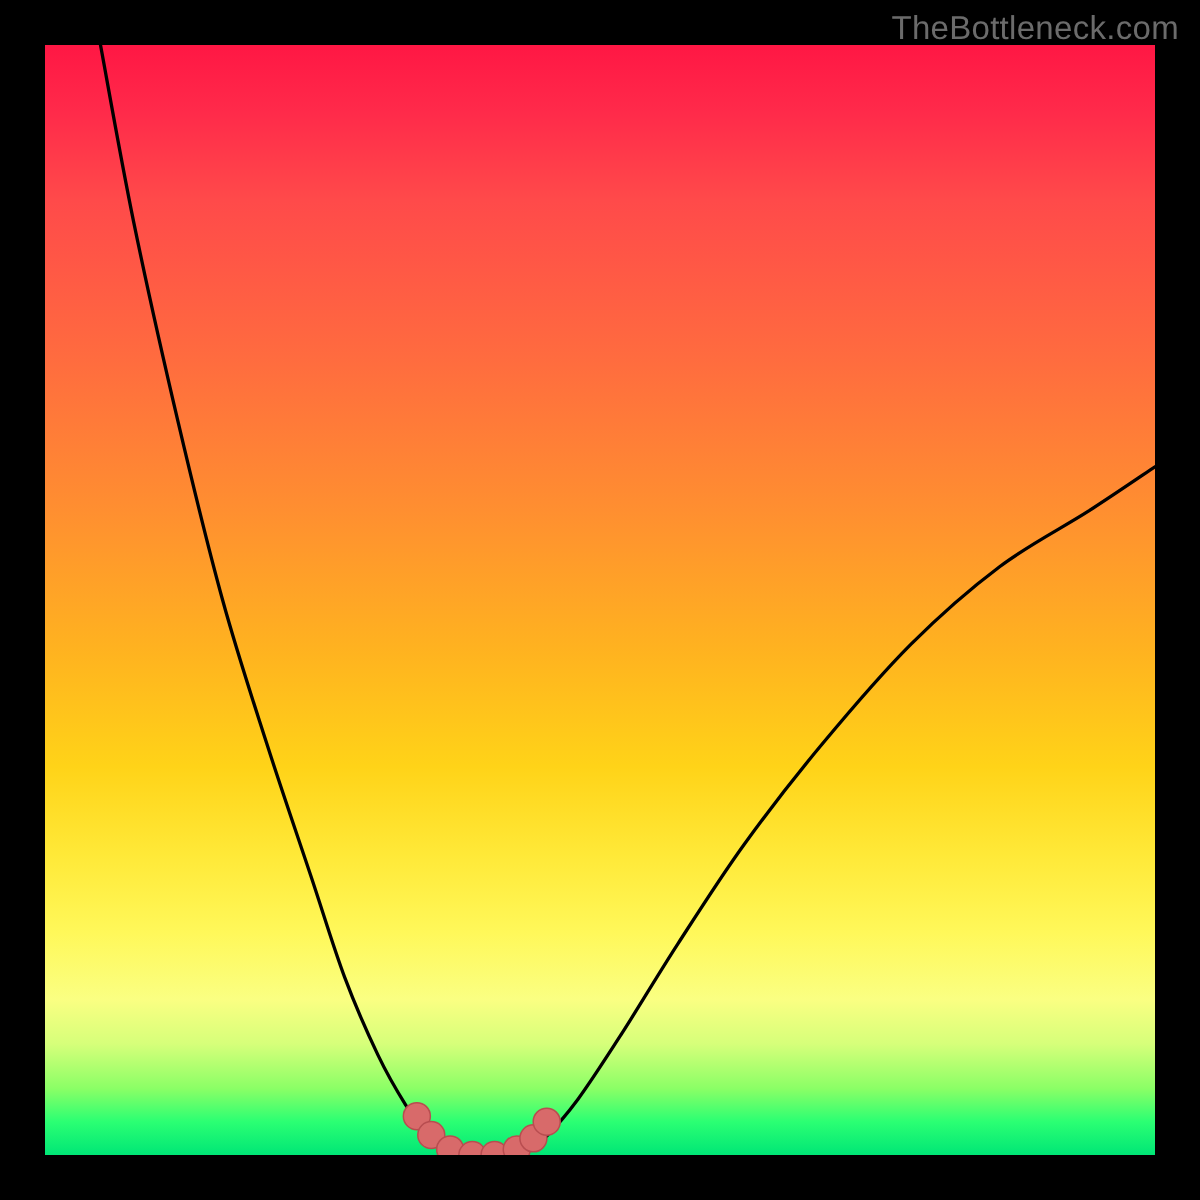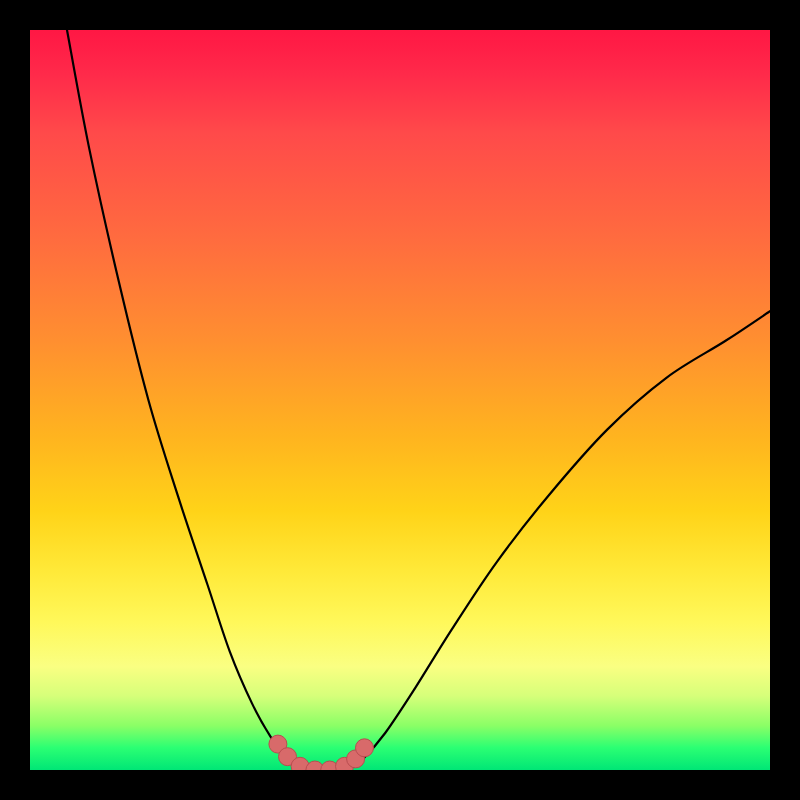--- a/index.html
+++ b/index.html
@@ -59,20 +59,21 @@
     letter-spacing: 0.2px;
     font-weight: 400;
     user-select: none;
   }
 </style>
 </head>
 <body>
 
 <div class="frame">
 
+  <div class="watermark">TheBottleneck.com</div>
 
   <div class="plot-area">
     <svg class="svg-layer" viewBox="0 0 740 740" preserveAspectRatio="none">
       <path id="curve-left" fill="none" stroke="#000" stroke-width="2.2" stroke-linecap="round" d="M 37 0 C 40.70 19.73, 50.57 76.47, 59.20 118.40 C 67.83 160.33, 78.93 209.67, 88.80 251.60 C 98.67 293.53, 108.53 334.23, 118.40 370.00 C 128.27 405.77, 138.13 435.37, 148.00 466.20 C 157.87 497.03, 168.97 529.10, 177.60 555.00 C 186.23 580.90, 192.40 601.87, 199.80 621.60 C 207.20 641.33, 215.22 659.22, 222.00 673.40 C 228.78 687.58, 234.95 697.82, 240.50 706.70 C 246.05 715.58, 250.98 721.75, 255.30 726.68 C 259.62 731.61, 263.32 734.08, 266.40 736.30 C 269.48 738.52, 272.57 739.38, 273.80 740.00"></path>
       <path id="curve-valley" fill="none" stroke="#000" stroke-width="2.2" stroke-linecap="round" d="M 273.8 740 C 275.03 740.00, 278.73 740.00, 281.20 740.00 C 283.67 740.00, 286.13 740.00, 288.60 740.00 C 291.07 740.00, 293.53 740.00, 296.00 740.00 C 298.47 740.00, 300.93 740.00, 303.40 740.00 C 305.87 740.00, 308.33 740.00, 310.80 740.00 C 313.27 740.00, 316.97 740.00, 318.20 740.00"></path>
       <path id="curve-right" fill="none" stroke="#000" stroke-width="2.2" stroke-linecap="round" d="M 318.2 740 C 320.67 738.15, 326.83 735.07, 333.00 728.90 C 339.17 722.73, 346.57 714.72, 355.20 703.00 C 363.83 691.28, 373.70 675.87, 384.80 658.60 C 395.90 641.33, 408.23 620.37, 421.80 599.40 C 435.37 578.43, 450.17 555.00, 466.20 532.80 C 482.23 510.60, 499.50 488.40, 518.00 466.20 C 536.50 444.00, 557.47 419.33, 577.20 399.60 C 596.93 379.87, 616.67 362.60, 636.40 347.80 C 656.13 333.00, 678.33 321.90, 695.60 310.80 C 712.87 299.70, 732.60 286.13, 740.00 281.20"></path>
       <g id="markers">
           <circle cx="247.90" cy="714.10" r="9" fill="#d86a6a" stroke="#b84d50" stroke-width="1"></circle>
           <circle cx="257.52" cy="726.68" r="9" fill="#d86a6a" stroke="#b84d50" stroke-width="1"></circle>
           <circle cx="270.10" cy="736.30" r="9" fill="#d86a6a" stroke="#b84d50" stroke-width="1"></circle>

